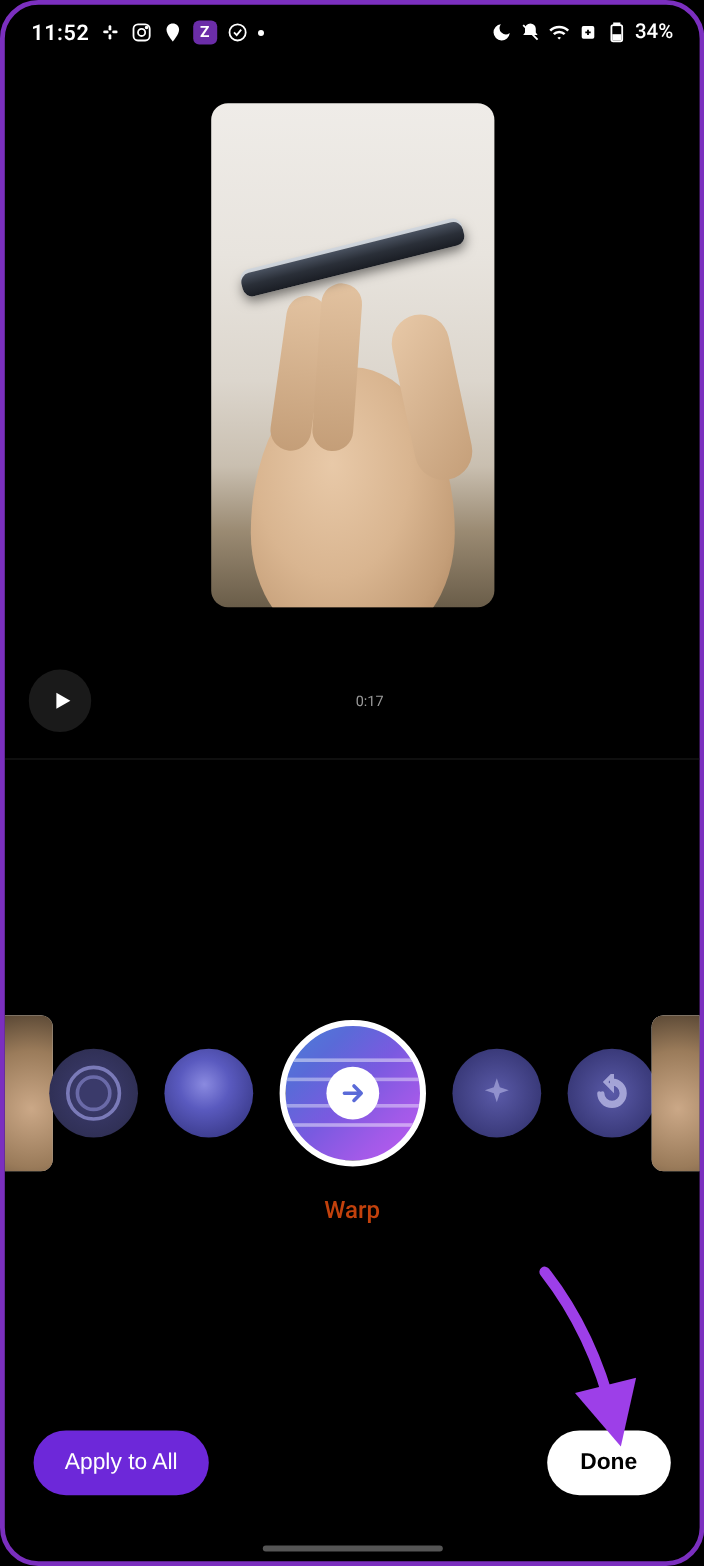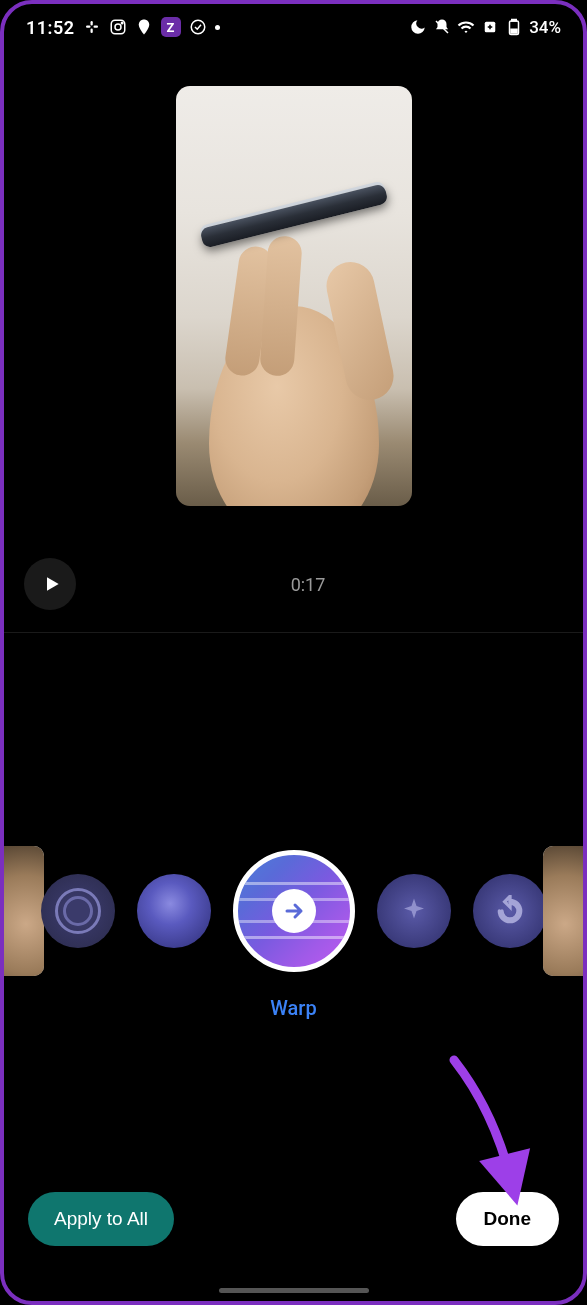--- a/index.html
+++ b/index.html
@@ -23,21 +23,21 @@
   .hand { position:absolute; bottom:0; left:50%; transform:translateX(-50%); width:220px; height:300px; }
   .palm { position:absolute; bottom:-30px; left:50%; transform:translateX(-50%); width:170px; height:230px; border-radius:50% 50% 40% 40% / 60% 60% 40% 40%; background: radial-gradient(ellipse at 40% 35%, #e8c9a8 0%, #d9b590 45%, #c49e78 75%, #a67e5a 100%);}
   .thumb { position:absolute; top:55px; right:20px; width:48px; height:140px; border-radius:30px; background: linear-gradient(135deg,#e8c9a8,#c49e78); transform:rotate(-12deg);}
   .finger1 { position:absolute; top:40px; left:48px; width:34px; height:130px; border-radius:20px; background:linear-gradient(180deg,#e2c2a0,#c49e78); transform:rotate(8deg);}
   .finger2 { position:absolute; top:30px; left:80px; width:34px; height:140px; border-radius:20px; background:linear-gradient(180deg,#e2c2a0,#c49e78); transform:rotate(4deg);}
   .phone-held { position:absolute; top:120px; left:50%; transform:translateX(-50%) rotate(-14deg); width:190px; height:20px; border-radius:8px; background:linear-gradient(180deg,#4a5260 0%, #2a2f38 50%, #1a1d24 100%); box-shadow:0 -3px 0 rgba(200,210,225,0.65), 0 4px 10px rgba(0,0,0,0.5);}
 
   .controls-row { position: absolute; top: 552px; left: 0; right: 0; height: 56px; display: flex; align-items: center; }
   .play-btn { position: absolute; left: 20px; width: 52px; height: 52px; border-radius: 50%; background: #1a1a1a; display: flex; align-items: center; justify-content: center; cursor: pointer; }
   .play-btn svg { width: 20px; height: 20px; fill: #fff; margin-left: 3px; }
-  .timestamp { position: absolute; left: 0; right: 0; text-align: center; color: #9a9a9a; font-size: 18px; padding-left: 29px; }
+  .timestamp { position: absolute; left: 0; right: 0; text-align: center; color: #9a9a9a; font-size: 12px; padding-left: 29px; }
 
   .separator { position: absolute; top: 628px; left: 0; right: 0; height: 1px; background: #1a1a1a; }
 
   
   .effects-row { position: absolute; top: 832px; left: 0; right: 0; height: 150px; display: flex; align-items: center; justify-content: center; }
   .thumb-edge { position:absolute; top:50%; transform:translateY(-50%); width:40px; height:130px; background:linear-gradient(180deg,#e8e4de,#c9bfb0); overflow:hidden;}
   .thumb-edge.left { left:0; border-radius:0 10px 10px 0;}
   .thumb-edge.right { right:0; border-radius:10px 0 0 10px;}
   .thumb-edge .mini { position:absolute; inset:0; background: radial-gradient(circle at 55% 60%, #cba887 0%, #9a7b5a 60%, #5a4835 100%);}
   .effects-inner { display: flex; align-items: center; gap: 22px; }
@@ -55,29 +55,29 @@
   .effect-warp { background: linear-gradient(135deg, #4a7fd8 0%, #5a6ad8 25%, #7a5ae0 50%, #a05ae8 75%, #c05af0 100%); display:flex;align-items:center;justify-content:center; position:relative;}
   .warp-lines { position:absolute; inset:0;}
   .warp-lines::before, .warp-lines::after{content:"";position:absolute;left:0;right:0;height:3px;background:rgba(255,255,255,0.45);}
   .warp-lines::before{top:24%;} .warp-lines::after{top:72%;}
   .warp-lines2{position:absolute;inset:0;}
   .warp-lines2::before,.warp-lines2::after{content:"";position:absolute;left:0;right:0;height:3px;background:rgba(255,255,255,0.4);}
   .warp-lines2::before{top:38%;}.warp-lines2::after{top:58%;}
   .warp-arrow{width:44px;height:44px;border-radius:50%;background:#fff;display:flex;align-items:center;justify-content:center;z-index:2;}
   .warp-arrow svg{width:24px;height:24px;}
 
-  .effect-label { position: absolute; top: 992px; left: 0; right: 0; text-align: center; color: #3b82f6; font-size: 20px; font-weight: 500; }
+  .effect-label { position: absolute; top: 992px; left: 0; right: 0; text-align: center; color: #c2410c; font-size: 20px; font-weight: 500; }
 
   
   .annotation-arrow { position: absolute; top: 1048px; left: 435px; width: 90px; height: 138px; pointer-events:none; z-index:5;}
   .annotation-arrow svg { width:100%; height:100%; overflow:visible;}
 
   
   .bottom-bar { position: absolute; bottom: 52px; left: 0; right: 0; height: 60px; display: flex; align-items: center; justify-content: space-between; padding: 0 24px; }
-  .apply-all { height: 54px; padding: 0 26px; border-radius: 28px; background: #0f766e; color: #fff; font-size: 19px; font-weight: 500; display: flex; align-items: center; cursor: pointer; border:none;}
+  .apply-all { height: 54px; padding: 0 26px; border-radius: 28px; background: #6d28d9; color: #fff; font-size: 19px; font-weight: 500; display: flex; align-items: center; cursor: pointer; border:none;}
   .done-btn { height: 54px; padding: 0 28px; border-radius: 28px; background: #fff; color: #000000; font-size: 19px; font-weight: 600; display: flex; align-items: center; cursor: pointer; border:none;}
 
   .home-indicator { position: absolute; bottom: 8px; left: 50%; transform: translateX(-50%); width: 150px; height: 5px; border-radius: 3px; background: #555; }
 </style>
 </head>
 <body>
 
 <div class="frame">
 
   <div class="status-bar">

